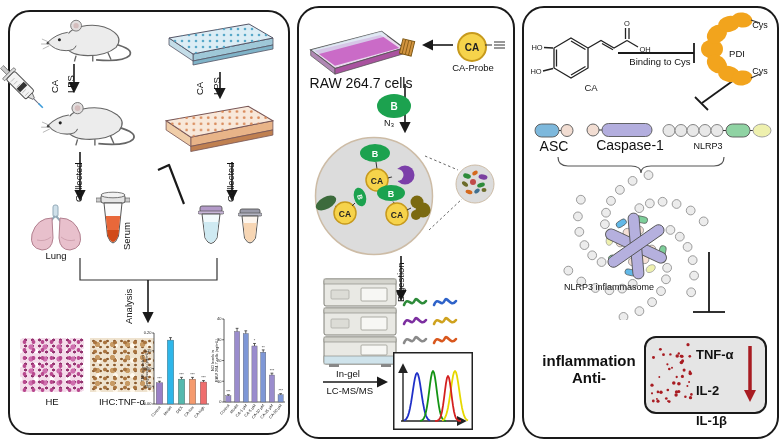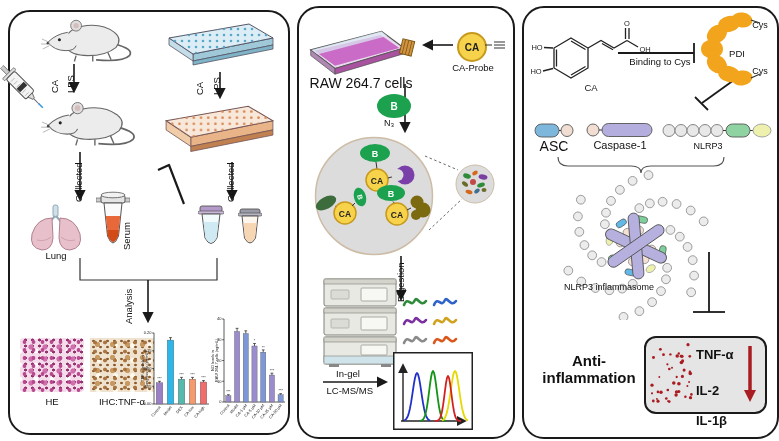--- a/index.html
+++ b/index.html
@@ -465,21 +465,21 @@
       <line x1="25" y1="8.5" x2="28" y2="8.5" stroke="#333" stroke-width="1"></line>
       <circle cx="33" cy="8.5" r="6" fill="#f2ddd2" stroke="#555" stroke-width="0.9"></circle>
     </svg>
     <div class="lbl" style="left:8px;top:133px;width:44px;font-size:14px;">ASC</div>
 
     <svg class="abs" style="left:62px;top:113px;" width="68" height="18" viewBox="0 0 68 18">
       <circle cx="7" cy="9" r="6" fill="#f2ddd2" stroke="#555" stroke-width="0.9"></circle>
       <line x1="13" y1="9" x2="16" y2="9" stroke="#333" stroke-width="1"></line>
       <rect x="16" y="2.5" width="50" height="13" rx="6.5" fill="#b3aede" stroke="#555" stroke-width="0.9"></rect>
     </svg>
-    <div class="lbl" style="left:58px;top:132px;width:76px;font-size:11px;">Caspase-1</div>
+    <div class="lbl" style="left:68px;top:132px;width:76px;font-size:14px;">Caspase-1</div>
 
     <svg class="abs" style="left:138px;top:114px;" width="110" height="17" viewBox="0 0 110 17">
       <circle cx="7" cy="8.5" r="6" fill="#e8e8e8" stroke="#777" stroke-width="0.9"></circle>
       <circle cx="19" cy="8.5" r="6" fill="#e8e8e8" stroke="#777" stroke-width="0.9"></circle>
       <circle cx="31" cy="8.5" r="6" fill="#e8e8e8" stroke="#777" stroke-width="0.9"></circle>
       <circle cx="43" cy="8.5" r="6" fill="#e8e8e8" stroke="#777" stroke-width="0.9"></circle>
       <circle cx="55" cy="8.5" r="6" fill="#e8e8e8" stroke="#777" stroke-width="0.9"></circle>
       <line x1="61" y1="8.5" x2="64" y2="8.5" stroke="#333" stroke-width="1"></line>
       <rect x="64" y="2" width="24" height="13" rx="6.5" fill="#8fd3a3" stroke="#555" stroke-width="0.9"></rect>
       <line x1="88" y1="8.5" x2="91" y2="8.5" stroke="#333" stroke-width="1"></line>
@@ -540,22 +540,22 @@
           <rect x="79.6136156520795" y="48.390014780187244" width="12" height="6.4" rx="3" fill="#7ecf9a" stroke="#555" stroke-width="0.7" transform="rotate(372 85.6136156520795 51.590014780187246)"></rect>
           <circle cx="93.41872908712679" cy="69.28577543975956" r="4.2" fill="#f5e0d6" stroke="#777" stroke-width="0.7"></circle>
           <ellipse cx="102.64410533452644" cy="63.29474605459427" rx="5" ry="3.4" fill="#eef0ae" stroke="#999" stroke-width="0.7" transform="rotate(417 102.64410533452644 63.29474605459427)"></ellipse>
           <rect x="47" y="72.5" width="66" height="11" rx="5.5" class="pw-pill" transform="rotate(25 80 78)"></rect>
           <rect x="47" y="72.5" width="66" height="11" rx="5.5" class="pw-pill" transform="rotate(85 80 78)"></rect>
           <rect x="47" y="72.5" width="66" height="11" rx="5.5" class="pw-pill" transform="rotate(145 80 78)"></rect>
         </svg></div>
     <div class="lbl" style="left:30px;top:274px;width:110px;font-size:9px;">NLRP3 inflammasome</div>
 
     <div class="anti" style="left:8px;top:344px;width:114px;">
+      <div>inflammation</div>
       <div>Anti-</div>
-      <div>inflammation</div>
     </div>
 
     <div class="cytobox" style="left:120px;top:328px;width:119px;height:74px;">
       <svg style="position:absolute;left:3px;top:3px;" width="46" height="64" id="cyto-dots">
           <circle cx="3.0" cy="44.2" r="1.64" fill="var(--cytokine-red)"></circle>
           <circle cx="41.5" cy="56.7" r="1.66" fill="var(--cytokine-red)"></circle>
           <circle cx="27.5" cy="50.9" r="1.65" fill="var(--cytokine-red)"></circle>
           <circle cx="9.0" cy="60.2" r="1.58" fill="var(--cytokine-red)"></circle>
           <circle cx="35.1" cy="29.1" r="1.53" fill="var(--cytokine-red)"></circle>
           <circle cx="38.4" cy="45.0" r="0.99" fill="var(--cytokine-red)"></circle>

